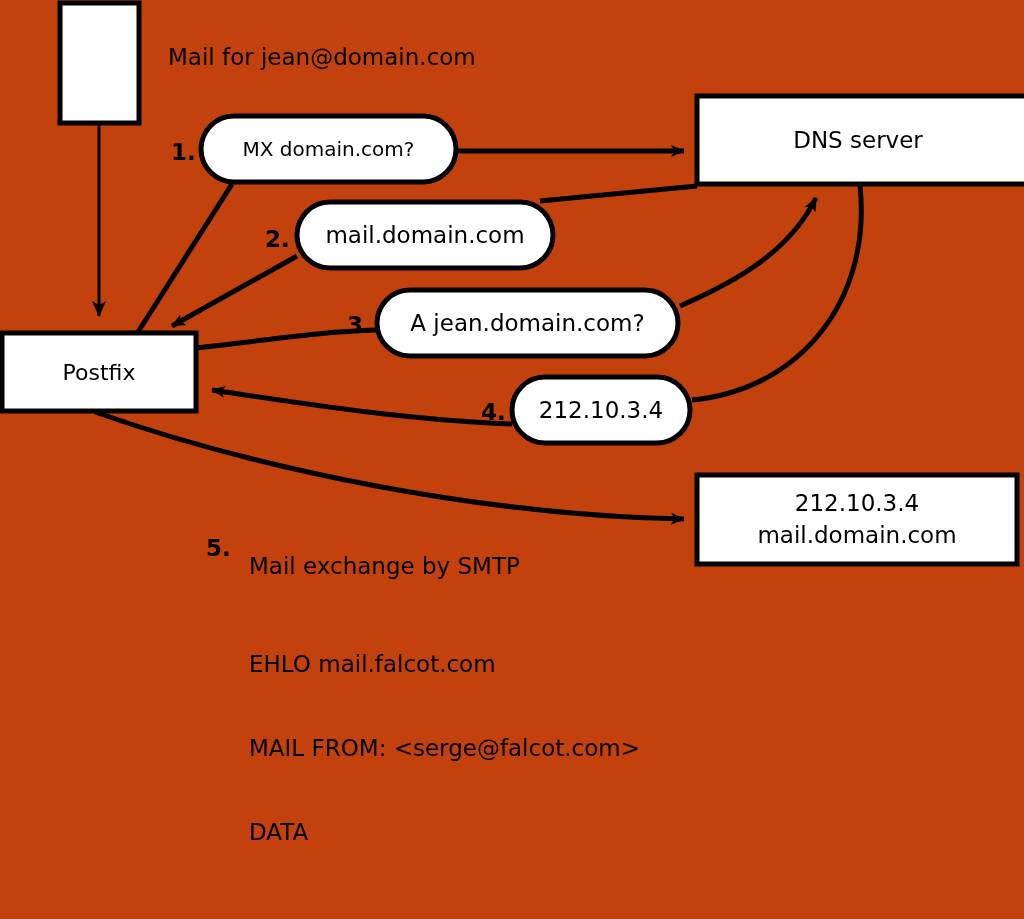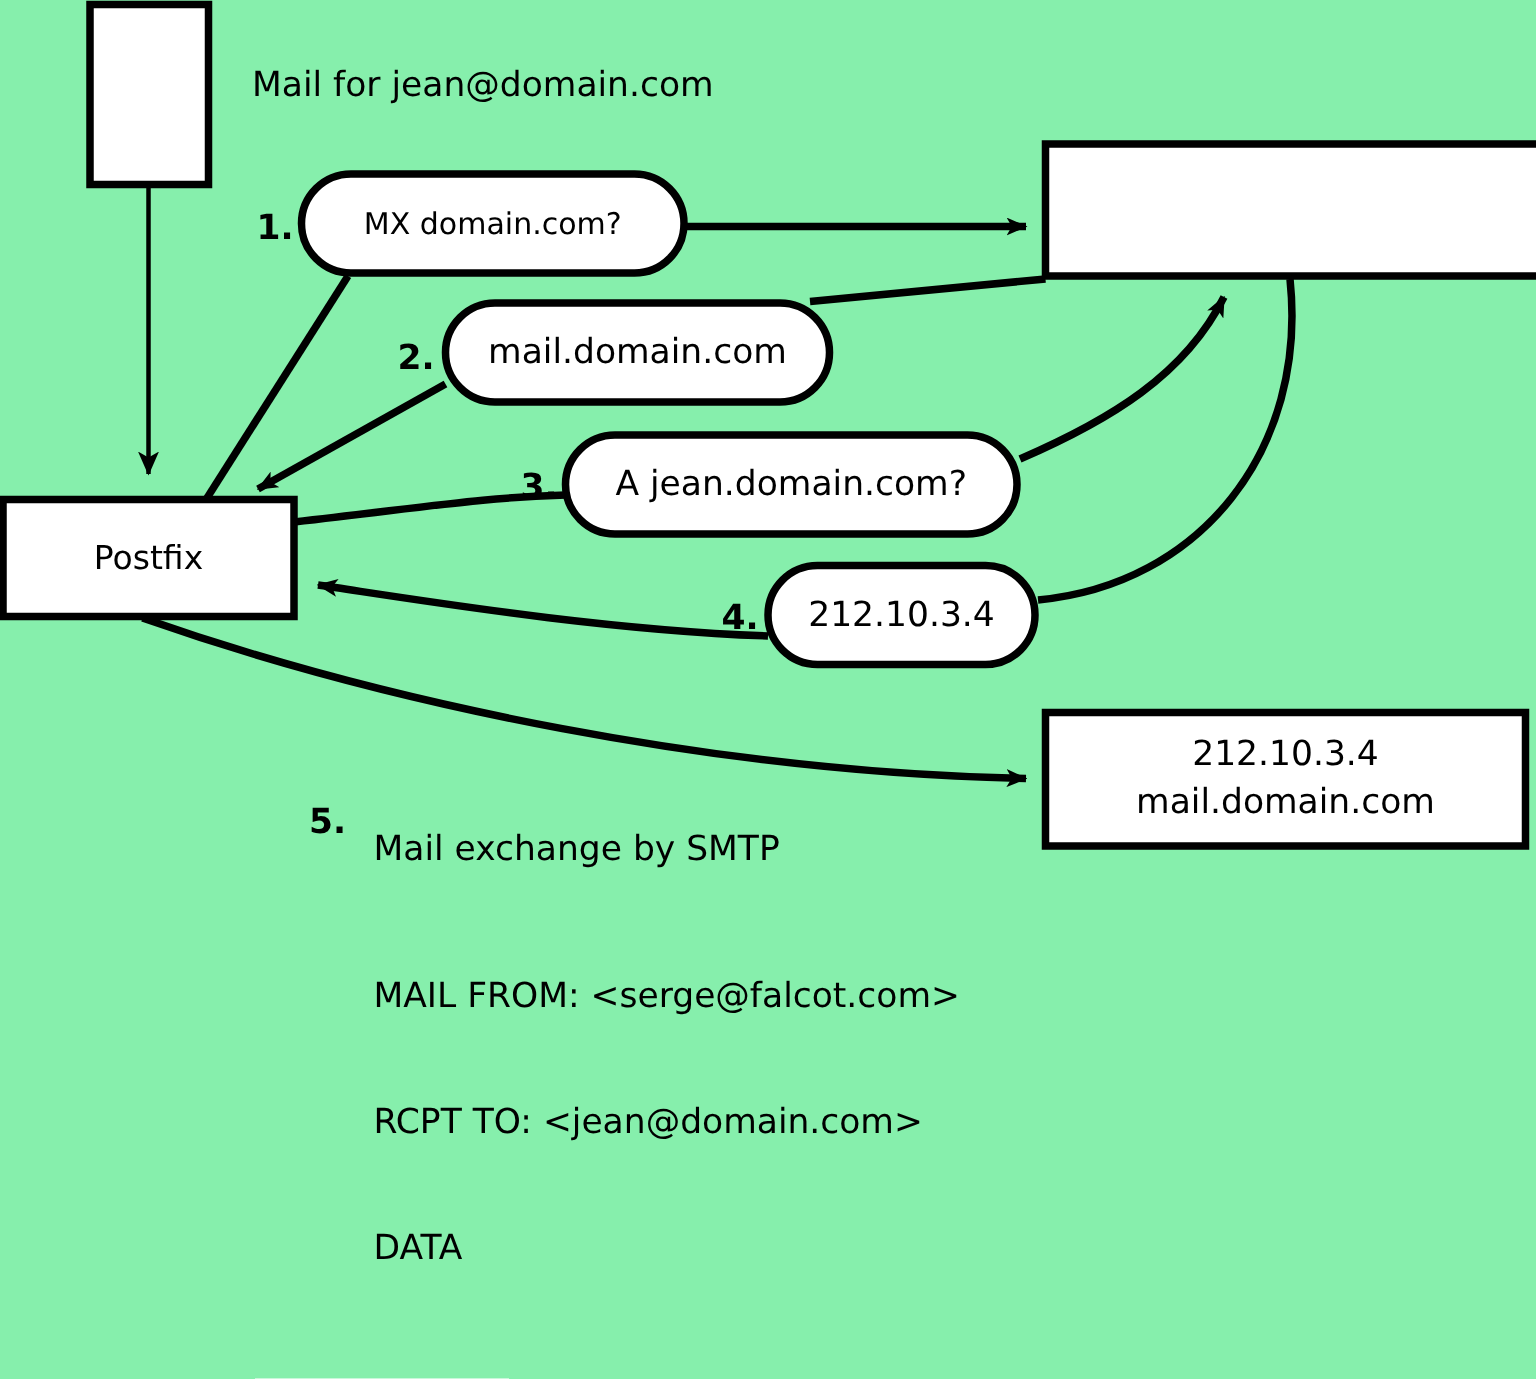--- a/index.html
+++ b/index.html
@@ -4,21 +4,21 @@
 <style>
   html, body {
     margin: 0;
     padding: 0;
     background: #ffffff;
   }
   #canvas {
     position: relative;
     width: 1024px;
     height: 919px;
-    background: #86efac;
+    background: #c2410c;
     overflow: hidden;
     font-family: "DejaVu Sans", sans-serif;
   }
   svg.layer {
     position: absolute;
     left: 0;
     top: 0;
     width: 1024px;
     height: 919px;
   }
@@ -99,20 +99,21 @@
     <rect x="201" y="116" width="255" height="66" rx="33" ry="33" fill="#ffffff" stroke="#000000" stroke-width="5"></rect>
     <rect x="297" y="202" width="256" height="66" rx="33" ry="33" fill="#ffffff" stroke="#000000" stroke-width="5"></rect>
     <rect x="377" y="290" width="301" height="66" rx="33" ry="33" fill="#ffffff" stroke="#000000" stroke-width="5"></rect>
     <rect x="512" y="377" width="178" height="66" rx="33" ry="33" fill="#ffffff" stroke="#000000" stroke-width="5"></rect>
   </svg>
 
   <div class="txt" style="left:168px; top:46px; font-size:23px;">Mail for jean@domain.com</div>
 
   <div class="node-label" style="left:2px; top:333px; width:194px; height:78px; font-size:22px;">Postfix</div>
 
+  <div class="node-label" style="left:697px; top:96px; width:322px; height:88px; font-size:23px;">DNS server</div>
 
   <div class="node-label" style="left:697px; top:475px; width:320px; height:89px; font-size:23px; flex-direction:column; line-height:1.35;">
     <span>212.10.3.4</span>
     <span>mail.domain.com</span>
   </div>
 
   <div class="step-num" style="left:171px; top:139px; font-size:23px;">1.</div>
   <div class="node-label" style="left:201px; top:116px; width:255px; height:66px; font-size:20px;">MX domain.com?</div>
 
   <div class="step-num" style="left:265px; top:226px; font-size:23px;">2.</div>
@@ -121,22 +122,22 @@
   <div class="step-num" style="left:347px; top:312px; font-size:23px;">3.</div>
   <div class="node-label" style="left:377px; top:290px; width:301px; height:66px; font-size:23px;">A jean.domain.com?</div>
 
   <div class="step-num" style="left:481px; top:399px; font-size:23px;">4.</div>
   <div class="node-label" style="left:512px; top:377px; width:178px; height:66px; font-size:23px;">212.10.3.4</div>
 
   <div class="step-num" style="left:206px; top:535px; font-size:23px;">5.</div>
   <div class="txt" style="left:249px; top:535px; font-size:23px;margin-top:20px;">Mail exchange by SMTP</div>
 
   <div class="transcript" style="left:249px; top:596px; font-size:23px;">
+    <div>EHLO mail.falcot.com</div>
     <div>MAIL FROM: &lt;serge@falcot.com&gt;</div>
-    <div>RCPT TO: &lt;jean@domain.com&gt;</div>
     <div>DATA</div>
     
     
     
     
     
     
   </div>
 
 </div>

